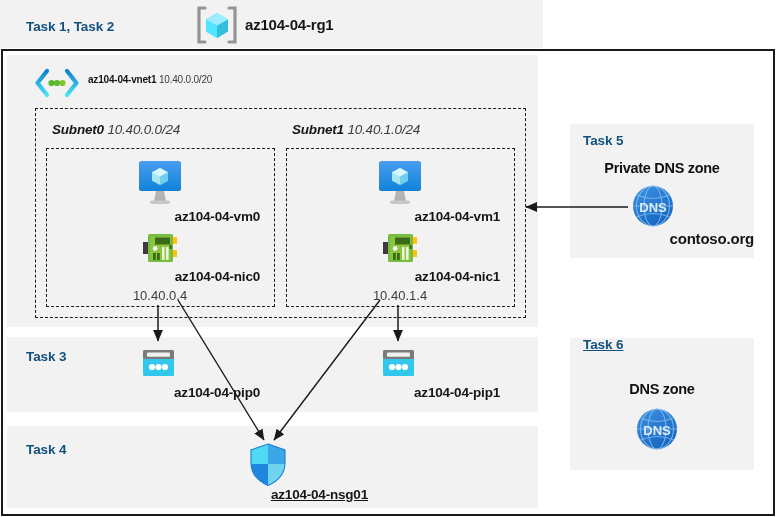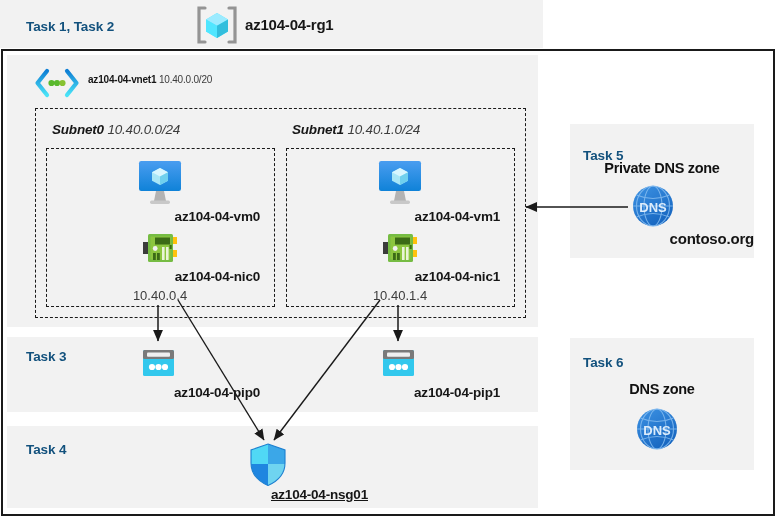--- a/index.html
+++ b/index.html
@@ -260,21 +260,21 @@
         <rect x="20" y="0" width="20" height="21" fill="#3ba7e8"></rect>
         <rect x="0" y="21" width="20" height="24" fill="#1f86e0"></rect>
         <rect x="20" y="21" width="20" height="24" fill="#6fd4f0"></rect>
       </g>
       <path d="M20 1 L37 7 L37 20 C37 31 29 38.5 20 42.5 C11 38.5 3 31 3 20 L3 7 Z" fill="none" stroke="#1b7fd0" stroke-width="1.1"></path>
     </svg>
   </div>
   <div class="node-label" style="left:168px;top:487px;width:200px;text-decoration:underline;">az104-04-nsg01</div>
 
   <div class="gray-panel" style="left:570px;top:124px;width:184px;height:134px;"></div>
-  <div class="task-label" style="left:583px;top:148px;">Task 5</div>
+  <div class="task-label" style="left:583px;top:133px;">Task 5</div>
   <div class="zone-title" style="left:570px;top:160px;width:184px;">Private DNS zone</div>
 
   <div class="icon" style="left:630px;top:183px;">
     <svg width="46" height="46" viewBox="0 0 46 46">
       <defs>
         <linearGradient id="dnsg5" x1="0" y1="0" x2="0.6" y2="1">
           <stop offset="0%" stop-color="#3d93e4"></stop>
           <stop offset="100%" stop-color="#1766c0"></stop>
         </linearGradient>
       </defs>
@@ -285,21 +285,21 @@
         <line x1="3" y1="23" x2="43" y2="23"></line>
         <path d="M6.5 12 Q23 19 39.5 12"></path>
         <path d="M6.5 34 Q23 27 39.5 34"></path>
       </g>
       <text x="23" y="28.5" text-anchor="middle" font-family="'Liberation Sans',sans-serif" font-size="13" font-weight="bold" fill="#dcecfb">DNS</text>
     </svg>
   </div>
   <div class="node-label" style="left:570px;top:230px;width:184px;font-size:15px;">contoso.org</div>
 
   <div class="gray-panel" style="left:570px;top:338px;width:184px;height:132px;"></div>
-  <div class="task-label" style="left:583px;top:355px;">Task 6</div>
+  <div class="task-label" style="left:583px;top:337px;text-decoration:underline;">Task 6</div>
   <div class="zone-title" style="left:570px;top:381px;width:184px;">DNS zone</div>
 
   <div class="icon" style="left:634px;top:406px;">
     <svg width="46" height="46" viewBox="0 0 46 46">
       <defs>
         <linearGradient id="dnsg6" x1="0" y1="0" x2="0.6" y2="1">
           <stop offset="0%" stop-color="#3d93e4"></stop>
           <stop offset="100%" stop-color="#1766c0"></stop>
         </linearGradient>
       </defs>

